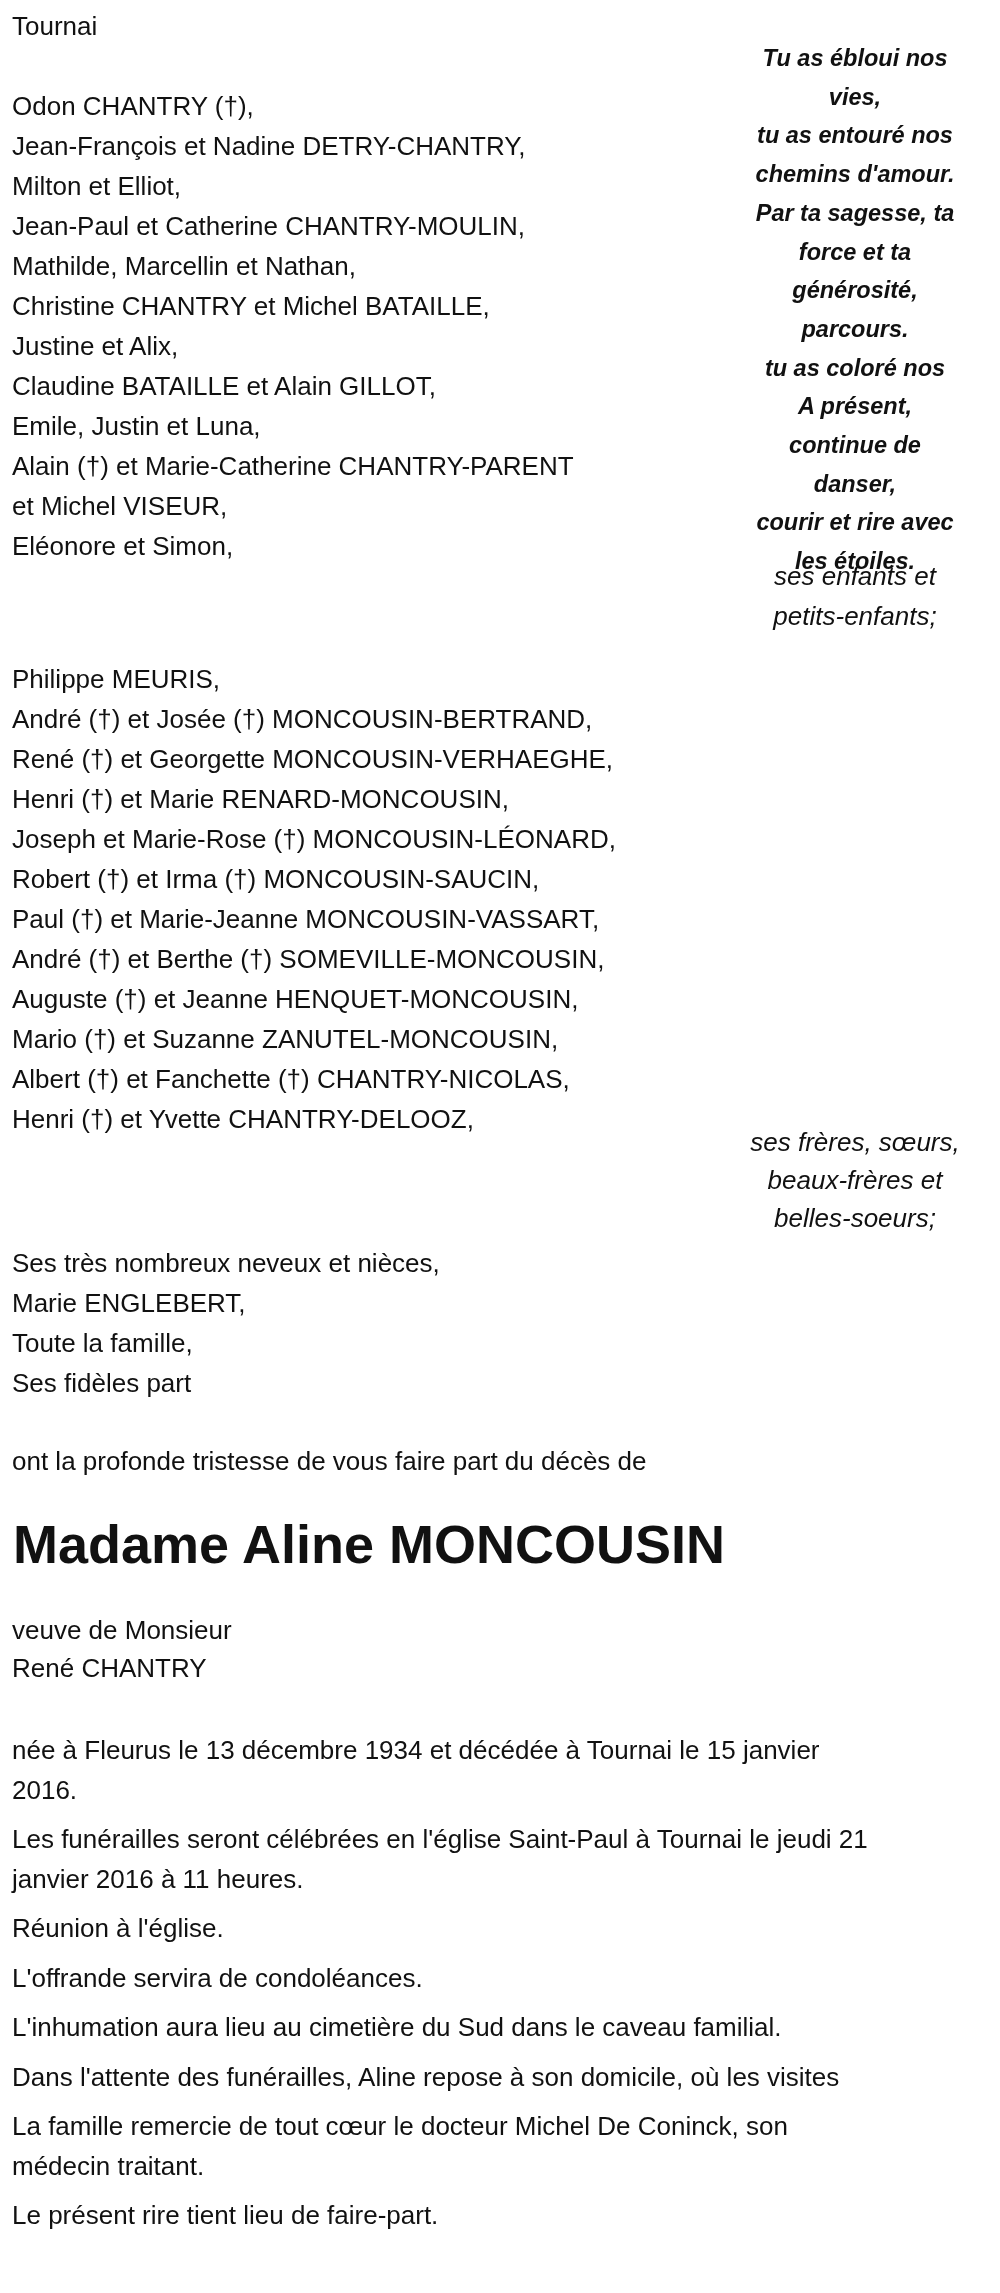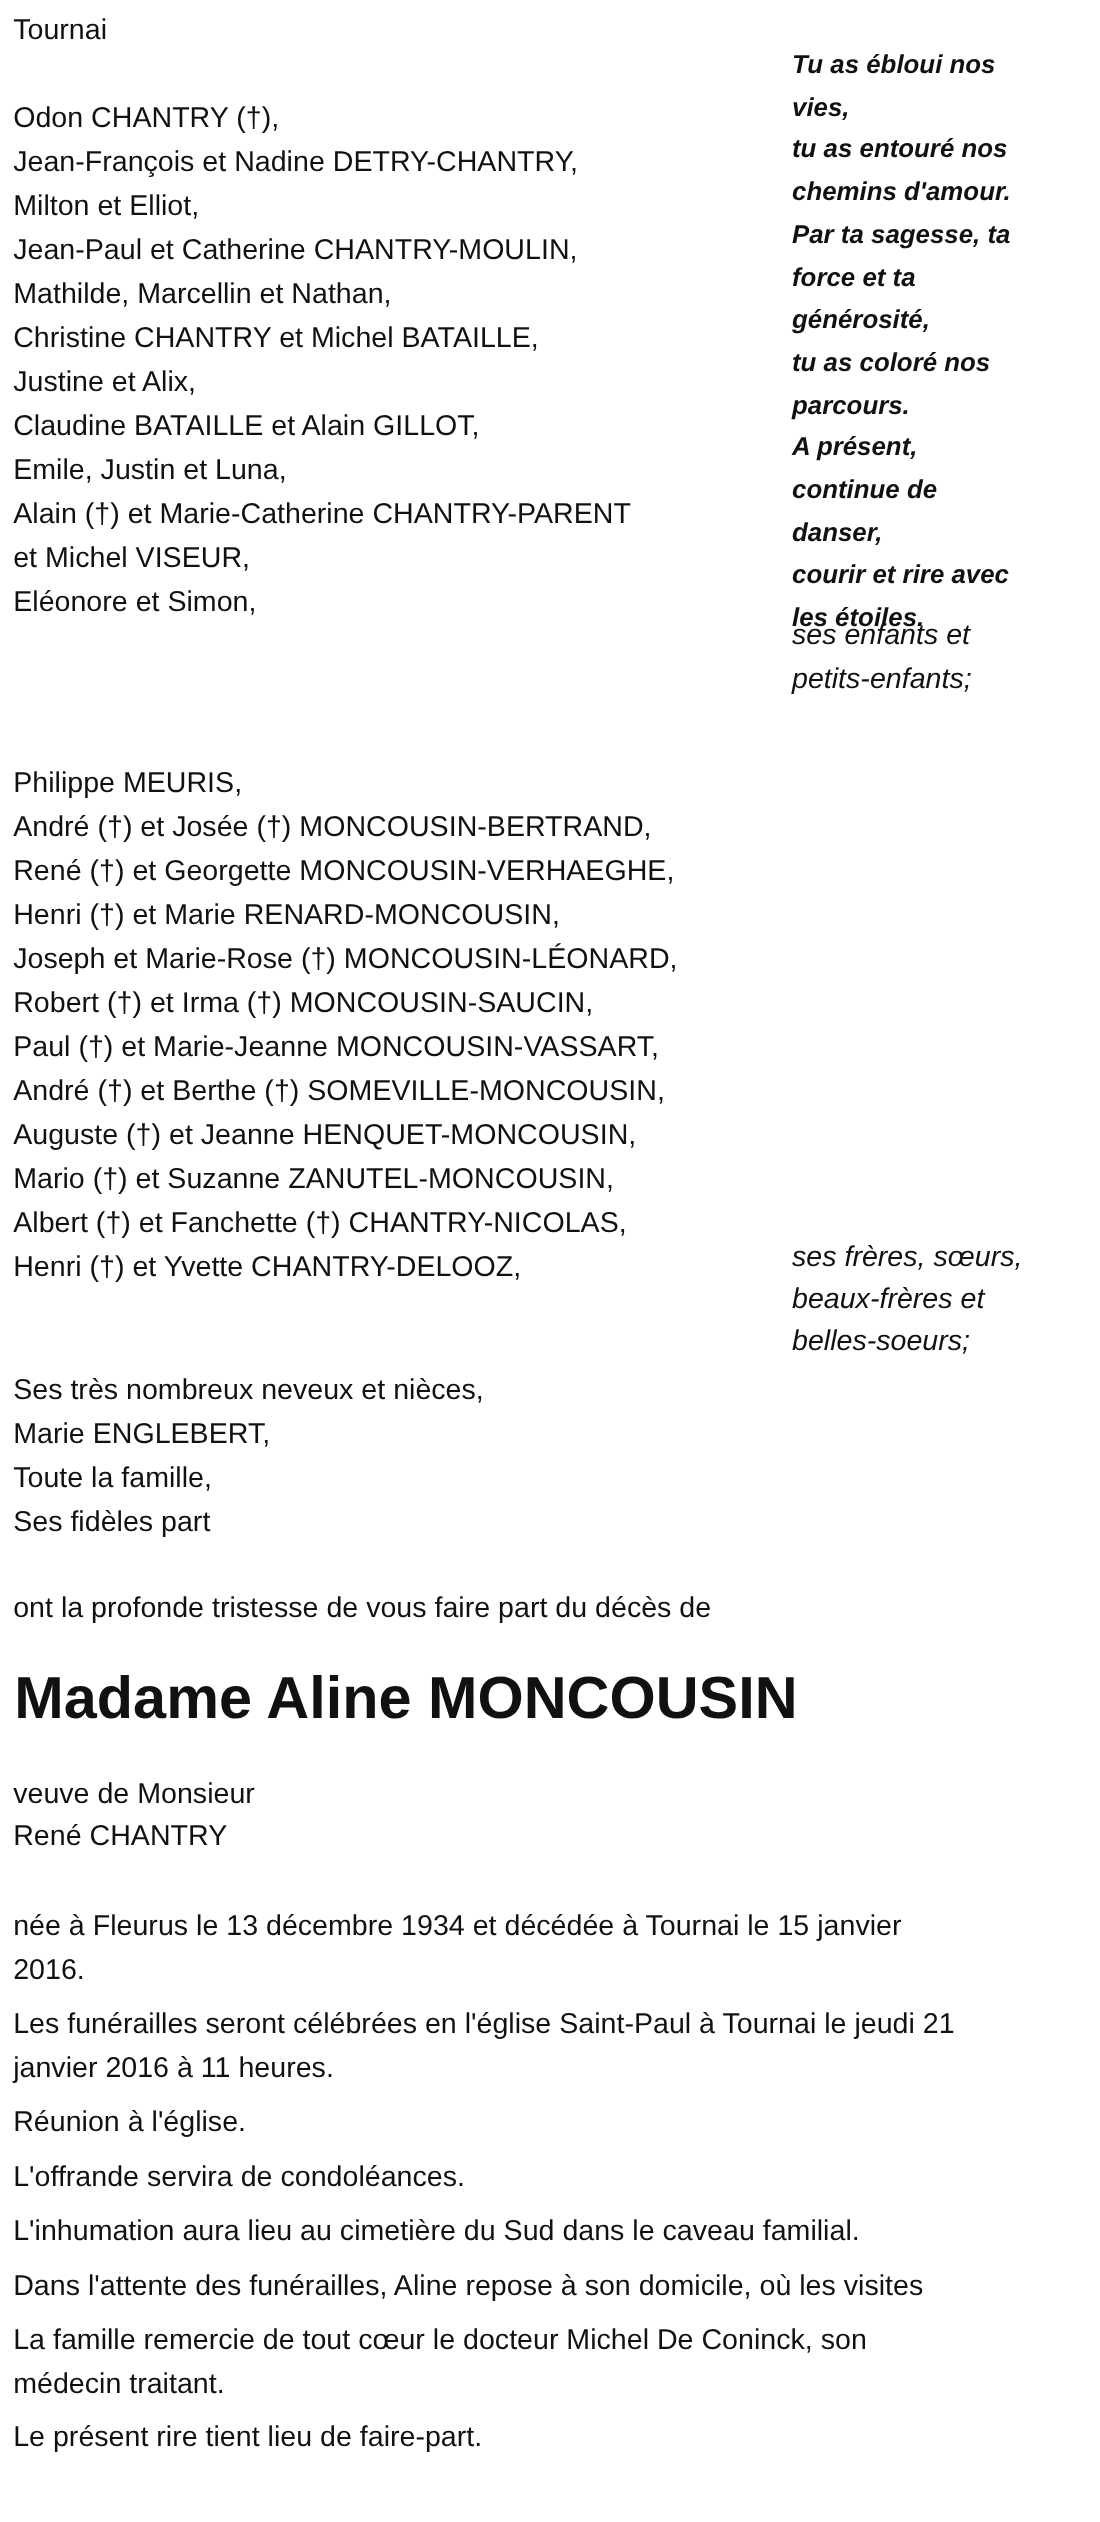--- a/index.html
+++ b/index.html
@@ -20,21 +20,21 @@
     position: absolute;
     left: 12px;
     line-height: 40px;
     white-space: nowrap;
   }
   .line { display: block; }
   .rcol {
     position: absolute;
     right: 10px;
     width: 270px;
-    text-align: left;
+    text-align: center;
     white-space: nowrap;
   }
   .poem {
     font-weight: bold;
     font-style: italic;
     font-size: 23.5px;
     line-height: 38.7px;
   }
   .rel {
     font-style: italic;
@@ -84,35 +84,35 @@
 </div>
 
 <div class="rcol poem" style="top:39px;">
   <span class="line">Tu as ébloui nos</span>
   <span class="line">vies,</span>
   <span class="line">tu as entouré nos</span>
   <span class="line">chemins d'amour.</span>
   <span class="line">Par ta sagesse, ta</span>
   <span class="line">force et ta</span>
   <span class="line">générosité,</span>
+  <span class="line">parcours.</span>
   <span class="line">tu as coloré nos</span>
-  <span class="line">parcours.</span>
   <span class="line">A présent,</span>
   <span class="line">continue de</span>
   <span class="line">danser,</span>
   <span class="line">courir et rire avec</span>
   <span class="line">les étoiles.</span>
 </div>
 
 <div class="rcol rel" style="top:556px;font-style:italic;">
   <span class="line">ses enfants et</span>
   <span class="line">petits-enfants;</span>
 </div>
 
-<div class="blk" style="top:659px;margin-top:32px;">
+<div class="blk" style="top:659px;">
   <span class="line">Philippe MEURIS,</span>
   <span class="line">André (†) et Josée (†) MONCOUSIN-BERTRAND,</span>
   <span class="line">René (†) et Georgette MONCOUSIN-VERHAEGHE,</span>
   <span class="line">Henri (†) et Marie RENARD-MONCOUSIN,</span>
   <span class="line">Joseph et Marie-Rose (†) MONCOUSIN-LÉONARD,</span>
   <span class="line">Robert (†) et Irma (†) MONCOUSIN-SAUCIN,</span>
   <span class="line">Paul (†) et Marie-Jeanne MONCOUSIN-VASSART,</span>
   <span class="line">André (†) et Berthe (†) SOMEVILLE-MONCOUSIN,</span>
   <span class="line">Auguste (†) et Jeanne HENQUET-MONCOUSIN,</span>
   <span class="line">Mario (†) et Suzanne ZANUTEL-MONCOUSIN,</span>

